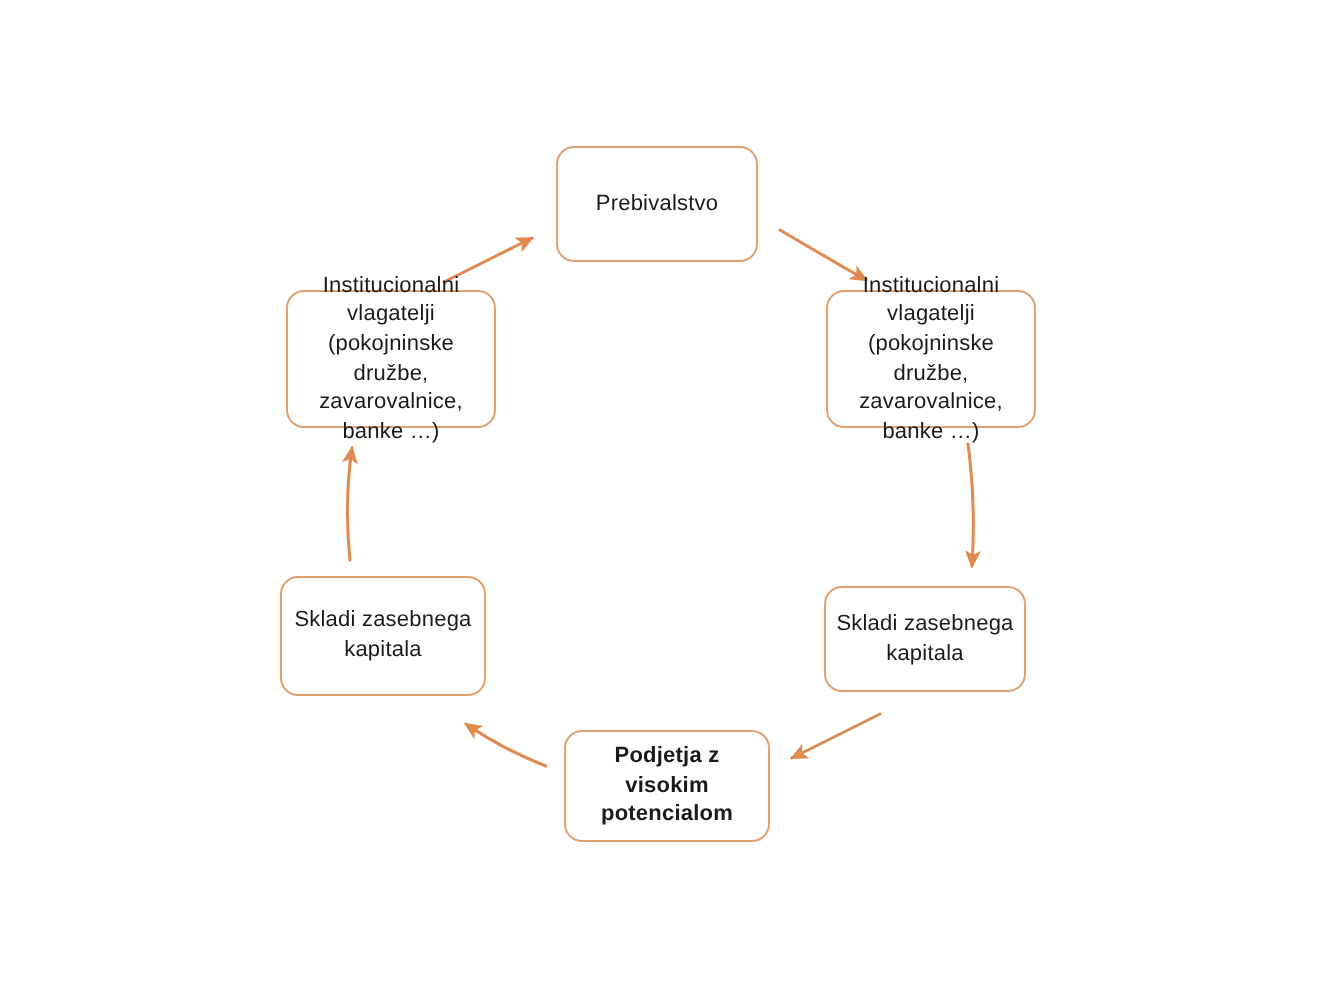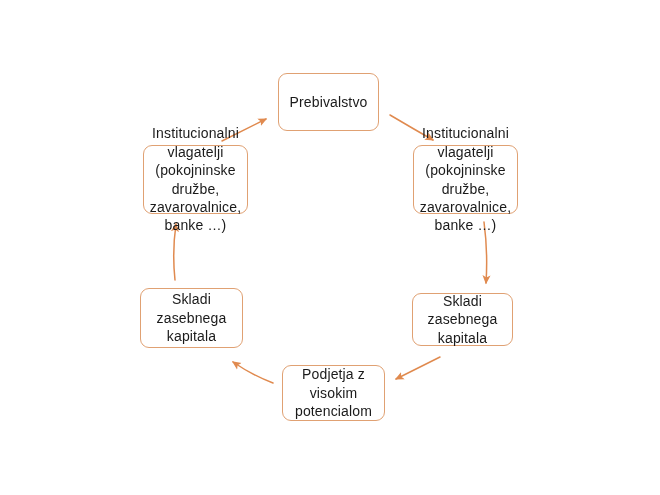--- a/index.html
+++ b/index.html
@@ -31,35 +31,35 @@
     position: absolute;
     box-sizing: border-box;
     border: 1.4px solid #E0A173;
     border-radius: 9px;
     background: #ffffff;
     display: flex;
     align-items: center;
     justify-content: center;
     text-align: center;
     color: #1a1a1a;
-    font-size: 14px;
+    font-size: 11px;
     line-height: 1.32;
     letter-spacing: 0.01em;
     padding: 3px 5px;
   }
   .node .label {
     display: block;
     width: 100%;
     white-space: pre-line;
   }
   
   #node-top        { left: 278px; top: 73px;  width: 101px; height: 58px; }
   #node-right-inst { left: 413px; top: 145px; width: 105px; height: 69px; }
   #node-right-fund { left: 412px; top: 293px; width: 101px; height: 53px; }
-  #node-bottom     { left: 282px; top: 365px; width: 103px; height: 56px; }
+  #node-bottom     { left: 282px; top: 365px; width: 103px; height: 56px; font-weight: bold; }
   #node-left-fund  { left: 140px; top: 288px; width: 103px; height: 60px; }
   #node-left-inst  { left: 143px; top: 145px; width: 105px; height: 69px; }
 </style>
 </head>
 <body>
 
 <div id="canvas">
 
   <svg id="arrow-layer" viewBox="0 0 660 495">
     <defs>

